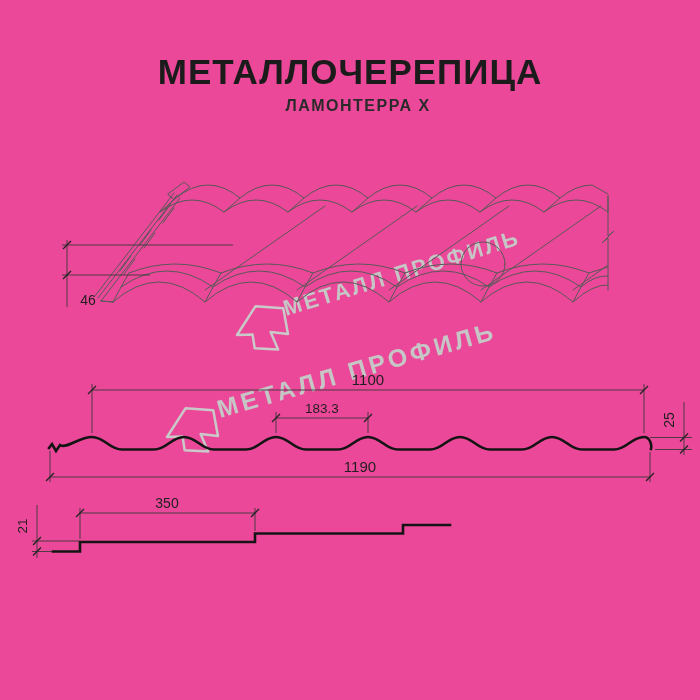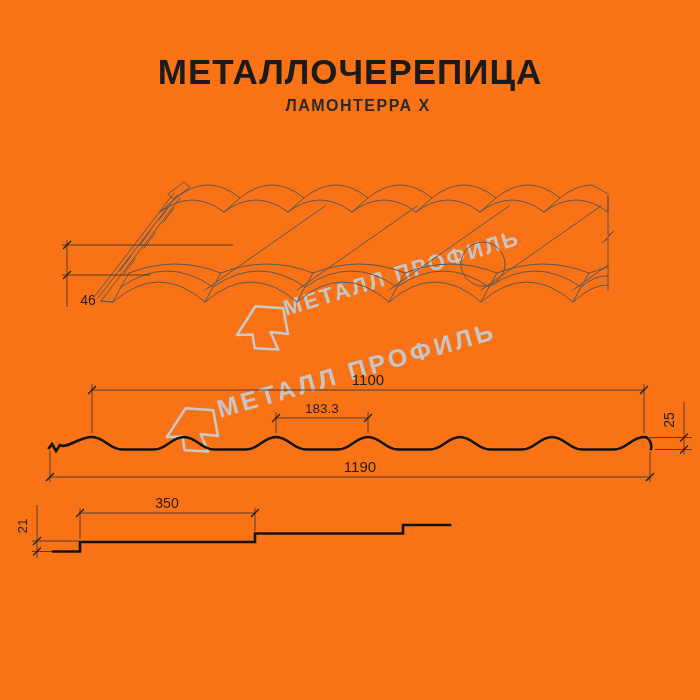--- a/index.html
+++ b/index.html
@@ -1,16 +1,16 @@
 <!DOCTYPE html>
 <html><head>
 <meta charset="utf-8">
 <style>
   html,body{margin:0;padding:0;background:#ffffff;}
-  .page{position:relative;width:700px;height:700px;background:#f97316;overflow:hidden;
+  .page{position:relative;width:700px;height:700px;background:#ec4899;overflow:hidden;
         font-family:"Liberation Sans",sans-serif;}
   .title{position:absolute;top:52px;left:0;width:700px;text-align:center;
          font-size:35px;font-weight:800;letter-spacing:1px;color:#1b1b1b;}
   .subtitle{position:absolute;top:97px;left:8px;width:700px;text-align:center;
             font-size:16px;font-weight:600;letter-spacing:1.5px;color:#2a2a2a;}
   svg{position:absolute;top:0;left:0;}
   .draw{stroke:#585858;stroke-width:1;fill:none;stroke-linecap:round;stroke-linejoin:round;}
   .thick{stroke:#141414;stroke-width:2.6;fill:none;stroke-linecap:square;stroke-linejoin:miter;}
   .dim{stroke:#3a3a3a;stroke-width:0.9;fill:none;}
   .tick{stroke:#222222;stroke-width:1.3;fill:none;}

